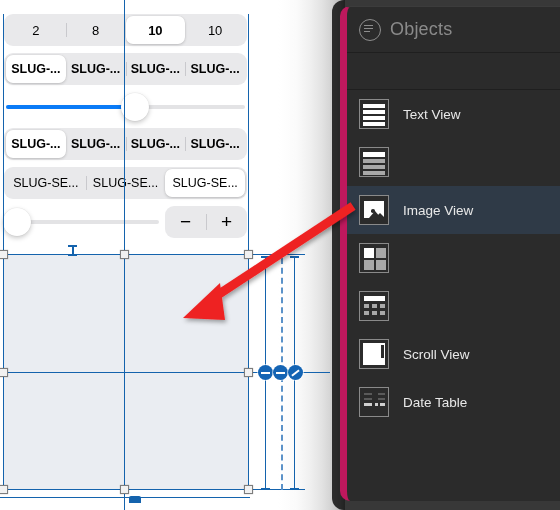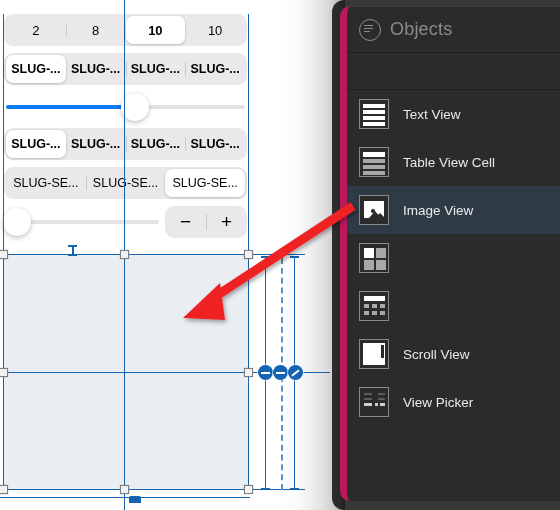--- a/index.html
+++ b/index.html
@@ -557,21 +557,20 @@
         <div class="obj-label">Text View</div>
       </div>
 
       <div class="obj-row">
         <div class="obj-icon">
           <div class="g-bar" style="top:4px;  height:5px;"></div>
           <div class="g-bar gray" style="top:11px; height:4px;"></div>
           <div class="g-bar gray" style="top:17px; height:4px;"></div>
           <div class="g-bar gray" style="top:23px; height:4px;"></div>
         </div>
-        <div class="obj-label">Table View Cell</div>
       </div>
 
       <div class="obj-row selected">
         <div class="obj-icon">
           <div class="g-img-frame">
             <div class="g-img-sun"></div>
             <div class="g-img-mtn"></div>
             <div class="g-img-mtn2"></div>
           </div>
         </div>
@@ -613,21 +612,21 @@
         <div class="obj-icon">
           <div class="g-date" style="left:4px;  top:5px;  width:8px; height:2px;"></div>
           <div class="g-date" style="left:18px; top:5px;  width:7px; height:2px;"></div>
           <div class="g-date" style="left:4px;  top:10px; width:8px; height:2px;"></div>
           <div class="g-date" style="left:18px; top:10px; width:7px; height:2px;"></div>
           <div class="g-date bright" style="left:4px;  top:15px; width:8px; height:3px;"></div>
           <div class="g-date bright" style="left:15px; top:15px; width:3px; height:3px;"></div>
           <div class="g-date bright" style="left:20px; top:15px; width:5px; height:3px;"></div>
 
         </div>
-        <div class="obj-label">View Picker</div>
+        <div class="obj-label">Date Table</div>
       </div>
 
     </div>
   </div>
 </div>
 
 <svg id="annot-arrow" viewBox="0 0 560 510" width="560" height="510">
   <defs>
     <filter id="arrShadow" x="-30%" y="-30%" width="170%" height="170%">
       <feDropShadow dx="1.5" dy="2.5" stdDeviation="2" flood-color="#000000" flood-opacity="0.35"></feDropShadow>

